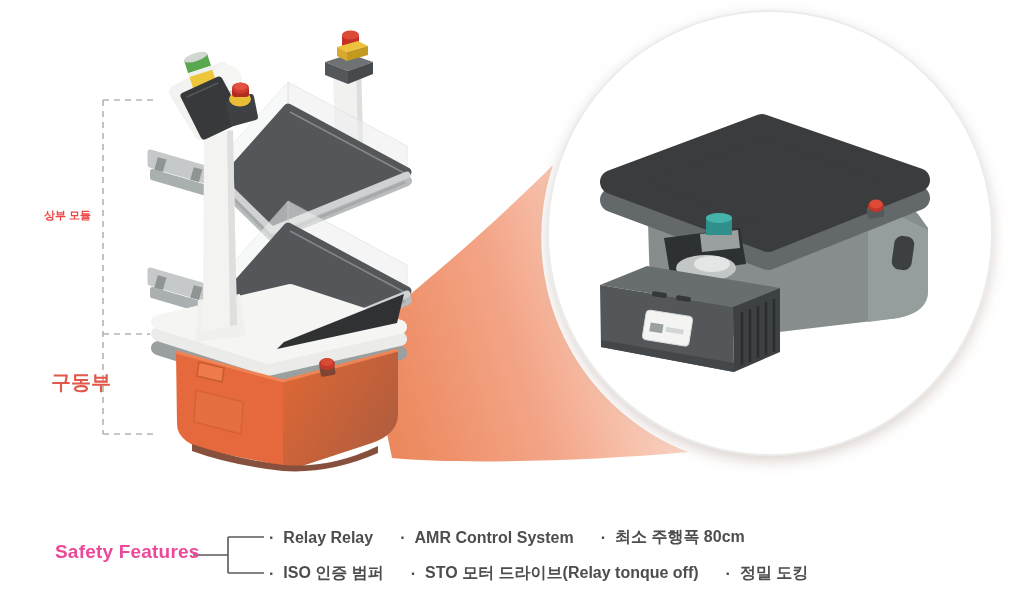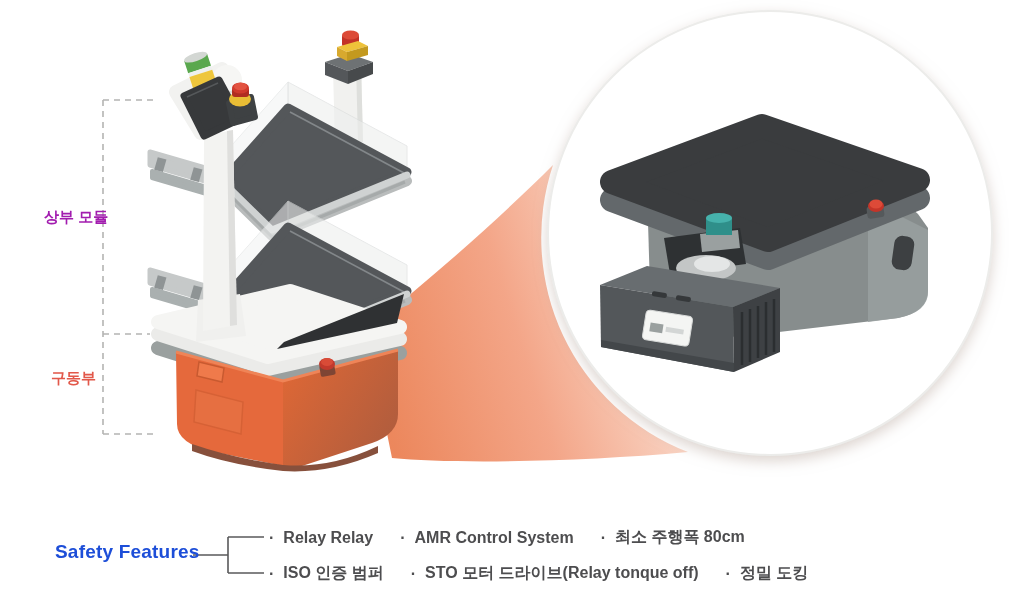--- a/index.html
+++ b/index.html
@@ -1,22 +1,22 @@
 <!DOCTYPE html>
 <html><head>
 <meta charset="utf-8">
 <style>
   html,body{margin:0;padding:0;background:#ffffff;}
   #stage{position:relative;width:1024px;height:598px;background:#ffffff;overflow:hidden;
          font-family:"Liberation Sans","DejaVu Sans",sans-serif;}
   svg{position:absolute;left:0;top:0;}
   .lbl{position:absolute;white-space:nowrap;}
-  #upper-label{left:44px;top:208px;font-size:15px;font-weight:600;color:#a21caf;}
-  #drive-label{left:51px;top:369px;font-size:15px;font-weight:700;color:#e2584a;}
-  #sf-title{left:55px;top:541px;font-size:19px;font-weight:700;color:#1d4ed8;letter-spacing:.2px;}
+  #upper-label{left:44px;top:208px;font-size:11px;font-weight:600;color:#ef4444;}
+  #drive-label{left:51px;top:369px;font-size:20px;font-weight:700;color:#e2584a;}
+  #sf-title{left:55px;top:541px;font-size:19px;font-weight:700;color:#ec4899;letter-spacing:.2px;}
   .bullet-row{position:absolute;display:flex;gap:27px;font-size:16px;font-weight:600;color:#4d4d4f;}
   #row1{left:269px;top:527px;}
   #row2{left:269px;top:563px;}
   .item{display:flex;align-items:center;gap:9px;}
   .blt{font-weight:700;color:#4d4d4f;}
 </style>
 </head>
 <body>
 
 <div id="stage">

